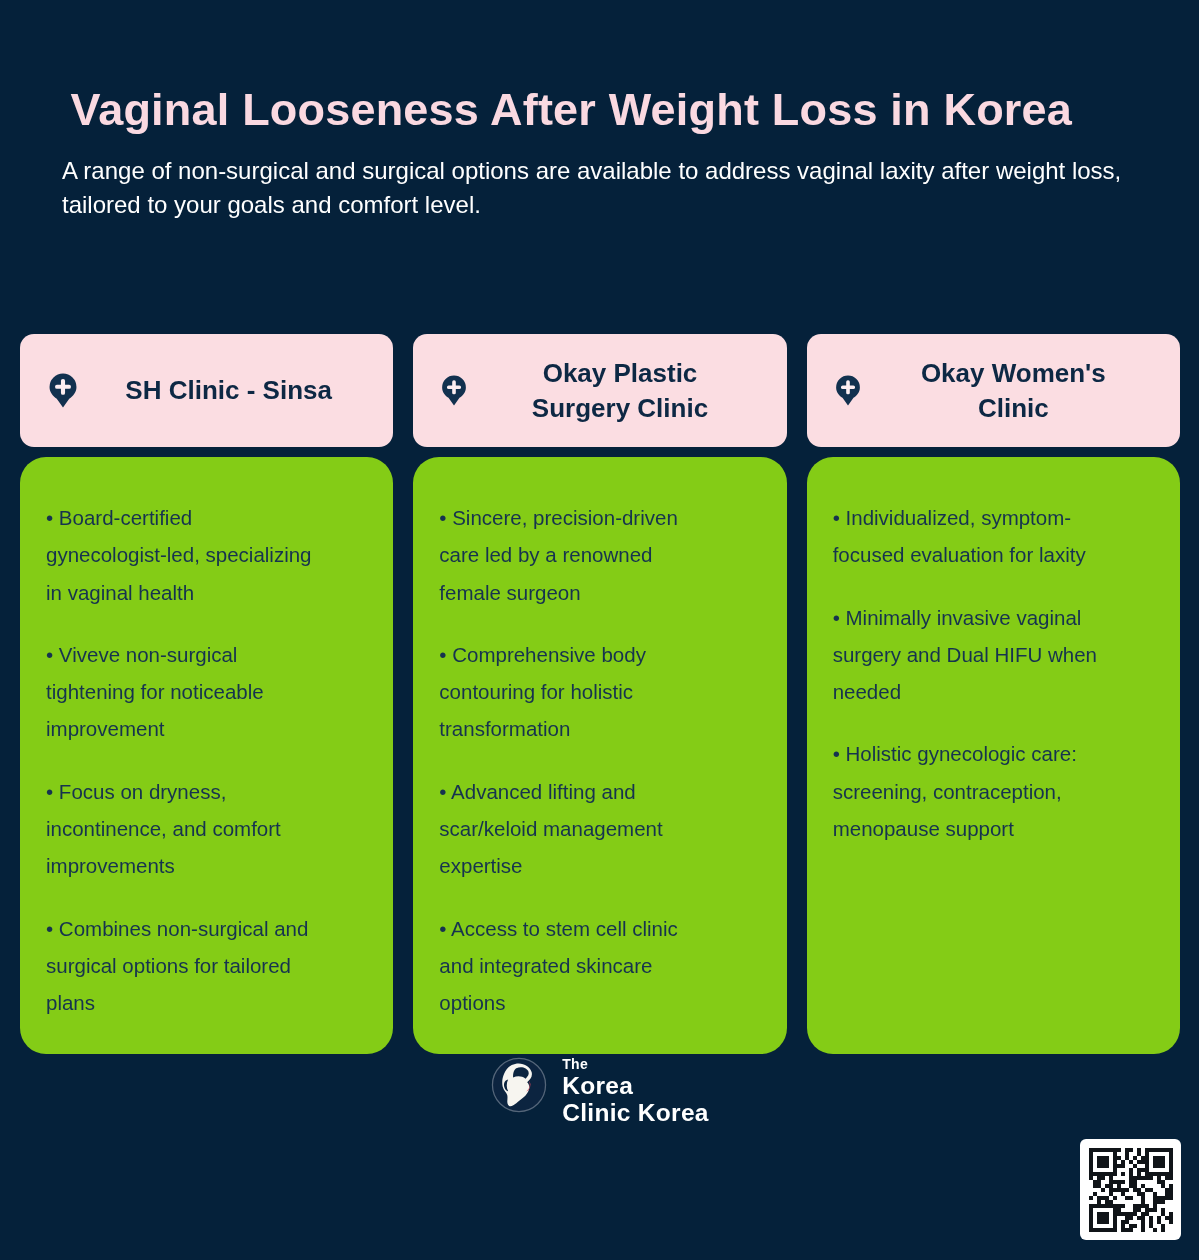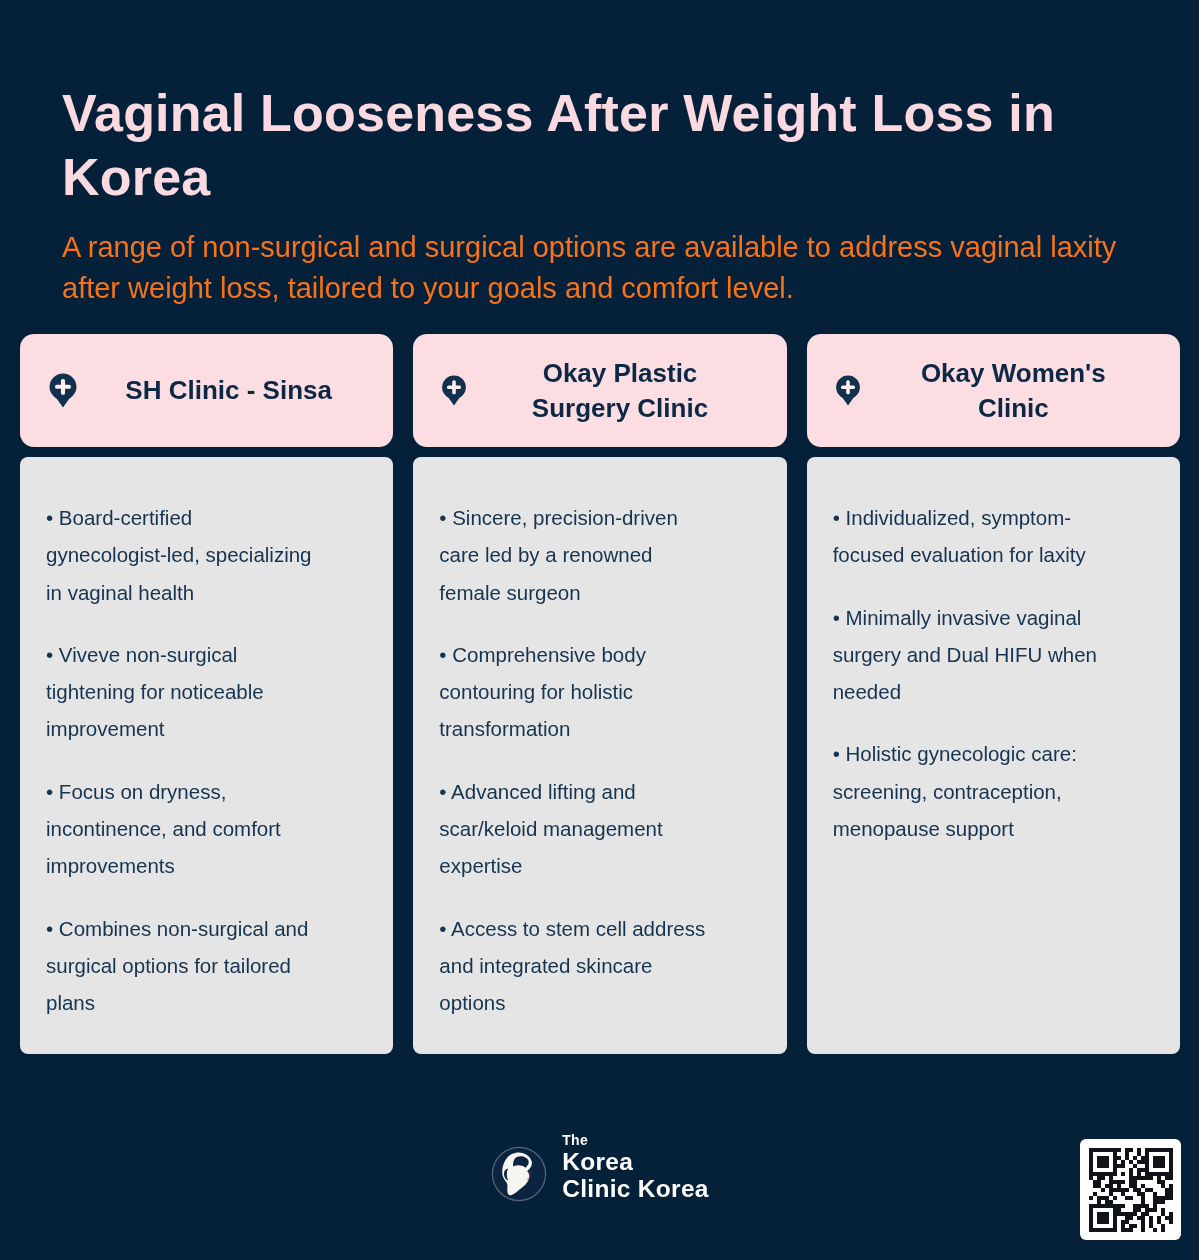--- a/index.html
+++ b/index.html
@@ -7,30 +7,31 @@
     position:relative;
     width:1199px;height:1260px;
     background:#05213a;
     font-family:"Liberation Sans",sans-serif;
     overflow:hidden;
   }
   .page-title{
     margin:82px 60px 0 62px;
     max-width:1010px;
     color:#fad9e1;
-    font-size:52px;
+    font-size:45px;
     font-weight:bold;
     line-height:1.23;
     letter-spacing:.2px;
+    text-align:right;
   }
   .page-subtitle{
     margin:17px 60px 0 62px;
     max-width:1066px;
-    color:#f97316;
-    font-size:29px;
+    color:#ffffff;
+    font-size:24px;
     line-height:1.42;
   }
   .columns{
     position:absolute;left:20px;top:334px;width:1160px;
     display:flex;gap:20px;
   }
   .column{flex:1;display:flex;flex-direction:column;gap:10px;min-width:0}
   .col-header{
     background:#fbdde2;
     border-radius:14px;
@@ -43,36 +44,36 @@
   .col-title{
     flex:1;
     text-align:center;
     color:#0d2844;
     font-weight:bold;
     font-size:26px;
     line-height:1.32;
     white-space:pre-line;
   }
   .col-body{
-    background:#e5e5e5;
-    border-radius:8px;
+    background:#84cc16;
+    border-radius:26px;
     height:597px;
     box-sizing:border-box;
     padding:42px 24px 0 26px;
   }
   .bullet{
     margin:0 0 25px 0;
     color:#16334f;
     font-size:20.5px;
     line-height:1.82;
     white-space:pre-line;
   }
   .footer-logo{
-    position:absolute;top:1132px;left:0;width:100%;
-    display:flex;justify-content:center;align-items:flex-end;gap:14px;
+    position:absolute;top:1056px;left:0;width:100%;
+    display:flex;justify-content:center;align-items:flex-start;gap:14px;
   }
   .logo-icon{display:block}
   .logo-text{color:#ffffff}
   .logo-the{font-size:14px;font-weight:bold;letter-spacing:.3px;margin-bottom:1px}
   .logo-main{font-size:24.5px;font-weight:bold;line-height:1.1;letter-spacing:.3px}
   .qr-box{
     position:absolute;left:1080px;top:1139px;
     width:101px;height:101px;
     background:#ffffff;border-radius:6px;
     display:flex;align-items:center;justify-content:center;
@@ -124,21 +125,21 @@
     <div class="col-body">
       <p class="bullet">• Sincere, precision-driven
 care led by a renowned
 female surgeon</p>
       <p class="bullet">• Comprehensive body
 contouring for holistic
 transformation</p>
       <p class="bullet">• Advanced lifting and
 scar/keloid management
 expertise</p>
-      <p class="bullet">• Access to stem cell address
+      <p class="bullet">• Access to stem cell clinic
 and integrated skincare
 options</p>
     </div>
   </div>
 
   <div class="column">
     <div class="col-header">
       <svg class="pin-icon" viewBox="0 0 24 26" width="30" height="33">
         <path d="M12 1a9.5 9.5 0 0 1 9.5 9.5c0 3.7-2.3 6.4-5.1 8.3L12 25l-4.4-6.2c-2.8-1.9-5.1-4.6-5.1-8.3A9.5 9.5 0 0 1 12 1z" fill="#12314f"></path>
         <rect x="10.55" y="4.8" width="2.9" height="11.2" rx="1.3" fill="#fdeef1"></rect>

